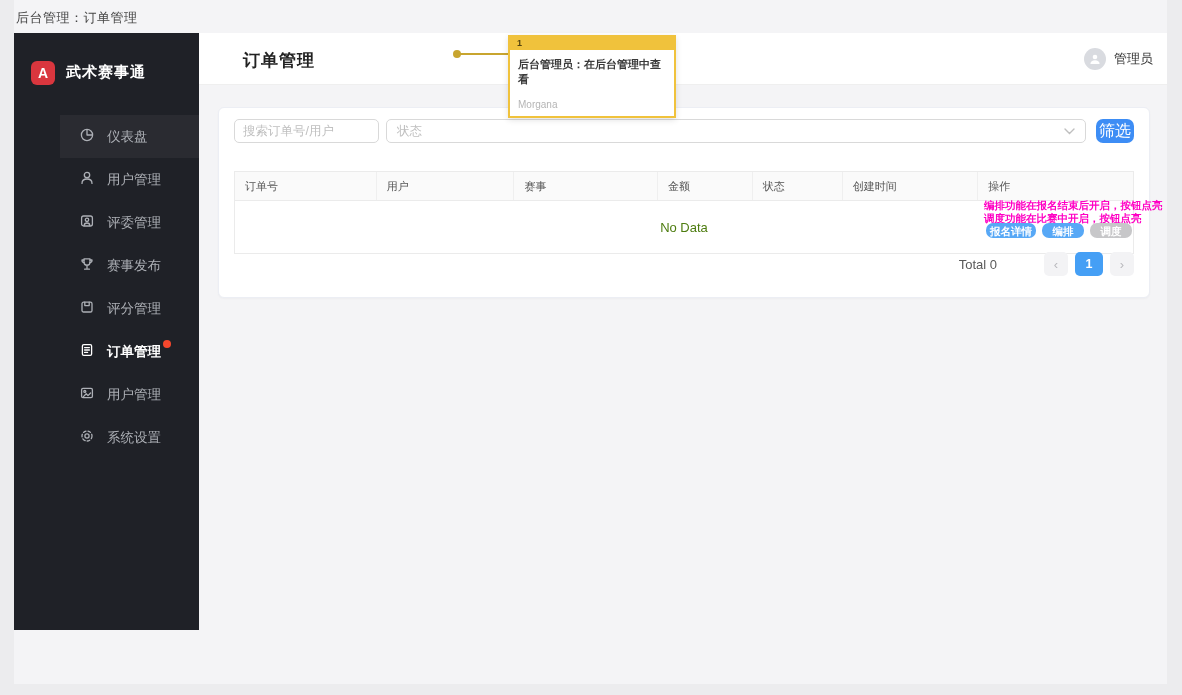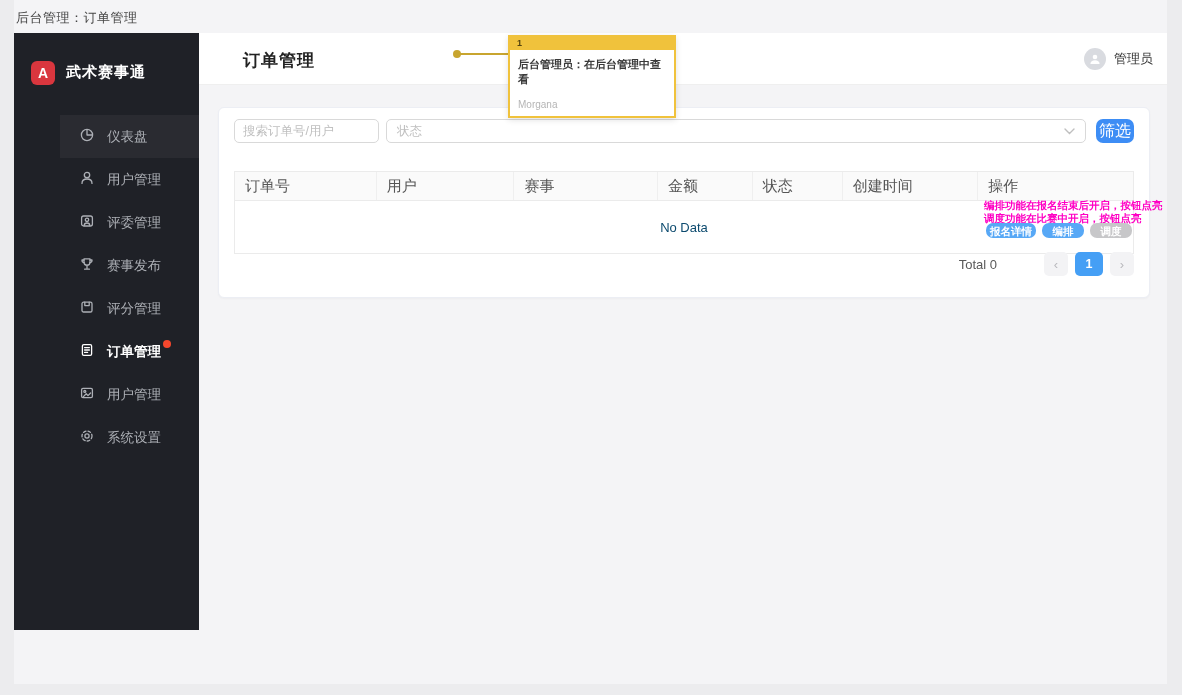--- a/index.html
+++ b/index.html
@@ -36,25 +36,25 @@
   .card { position:absolute; left:19px; top:22px; width:932px; height:191px; background:#fff; border-radius:6px; border:1px solid #eceef4; box-shadow:0 1px 2px rgba(0,0,0,.03); padding:11px 15px; }
 
   .filter-row { display:flex; }
   .search-input { width:145px; height:24px; border:1px solid #d9d9d9; border-radius:5px; padding:0 8px; font-size:12.5px; color:#333; outline:none; font-family:inherit; }
   .search-input::placeholder { color:#bfbfbf; }
   .status-select { margin-left:7px; flex:1; height:24px; border:1px solid #d9d9d9; border-radius:5px; display:flex; align-items:center; justify-content:space-between; padding:0 10px; font-size:12.5px; color:#bfbfbf; cursor:pointer; }
   .filter-btn { margin-left:10px; width:38px; height:24px; border:none; border-radius:7px; background:#3d8df5; color:#fff; font-size:16px; cursor:pointer; font-family:inherit; }
 
   .table { margin-top:28px; border:1px solid #ebebeb; border-bottom:none; }
   .thead { display:flex; background:#fafafa; height:29px; border-bottom:1px solid #ebebeb; }
-  .th { font-size:15px; color:#555; font-weight:500; display:flex; align-items:center; padding-left:10px; border-right:1px solid #efefef; }
+  .th { font-size:11px; color:#555; font-weight:500; display:flex; align-items:center; padding-left:10px; border-right:1px solid #efefef; }
   .th:last-child { border-right:none; }
   .c0{width:142px;} .c1{width:138px;} .c2{width:144px;} .c3{width:95px;} .c4{width:90px;} .c5{width:136px;} .c6{width:155px;}
   .tbody-row { position:relative; height:53px; border-bottom:1px solid #ebebeb; }
-  .no-data { position:absolute; left:0; right:0; top:19px; text-align:center; font-size:13px; color:#0c4a6e; }
+  .no-data { position:absolute; left:0; right:0; top:19px; text-align:center; font-size:13px; color:#4d7c0f; }
   .action-cell { position:absolute; right:0; top:0; width:155px; height:53px; }
   .action-note { position:absolute; left:6px; top:-2px; width:149px; font-size:10.5px; line-height:12.5px; font-weight:bold; color:#ff00c4; white-space:nowrap; }
   .action-buttons { position:absolute; left:8px; top:22px; display:flex; gap:6px; }
   .act-btn { height:15px; border:none; border-radius:7px; color:#fff; font-size:10.5px; line-height:17px; padding:0 4px; min-width:42px; cursor:pointer; font-family:inherit; font-weight:bold; }
   .act-btn.blue { background:#57a8f6; }
   .act-btn.disabled { background:#c7c7c9; cursor:default; }
 
   .pagination { position:absolute; right:15px; top:144px; display:flex; align-items:center;justify-content:space-between; }
   .total-text { font-size:13px; color:#595959; margin-right:40px; }
   .page-btn { width:24px; height:24px; border-radius:5px; background:#f3f3f5; color:#b9b9bd; font-size:13px; display:flex; align-items:center; justify-content:center; cursor:pointer; margin-left:7px; }

